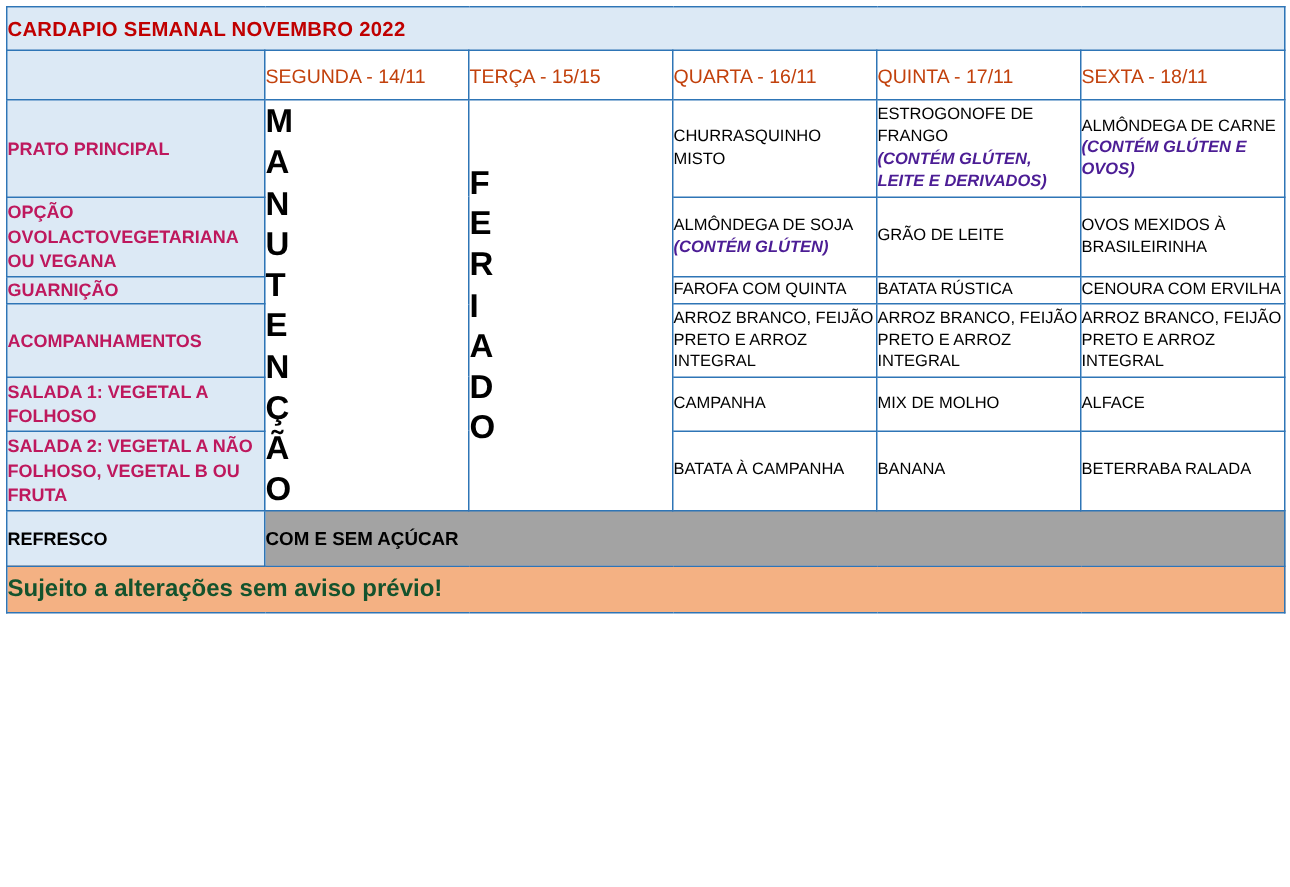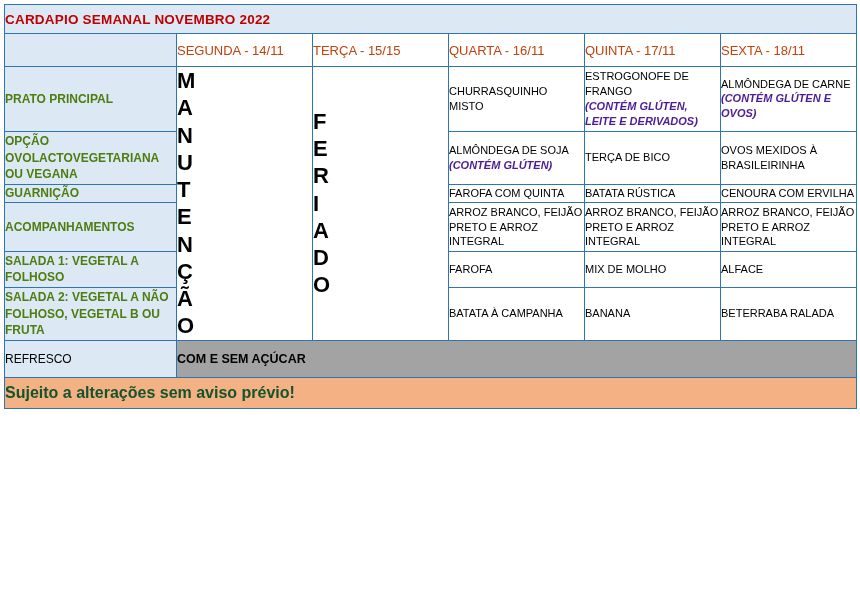--- a/index.html
+++ b/index.html
@@ -48,21 +48,21 @@
     color: #c2410c;
   }
   .head-row td.corner {
     background: #dce9f5;
     border: 1px solid #2e75b6;
   }
   .rowlabel {
     background: #dce9f5;
     font-weight: bold;
     font-size: 12px;
-    color: #4d7c0f;
+    color: #be185d;
     padding: 4px 6px;
     line-height: 1.35;
   }
   .cell {
     font-size: 11px;
     color: #000;
     padding: 6px 6px;
     line-height: 1.35;
   }
   .alert {
@@ -77,21 +77,21 @@
     line-height: 1.24;
     letter-spacing: 0.5px;
     color: #000;
     padding: 6px 0;
   }
   .vertical-word span {
     display: block;
   }
   .refresco-label {
     background: #dce9f5;
-    font-weight: normal;
+    font-weight: bold;
     font-size: 12px;
     padding: 6px;
   }
   .refresco-value {
     background: #a3a3a3;
     font-weight: bold;
     font-size: 12.5px;
     height: 36px;
   }
   .footer-row td {
@@ -169,21 +169,21 @@
         </td>
       </tr>
 
       <tr>
         <td class="rowlabel">OPÇÃO OVOLACTOVEGETARIANA OU VEGANA</td>
         <td class="cell">
           <span>ALMÔNDEGA DE SOJA</span>
           <span class="alert">(CONTÉM GLÚTEN)</span>
         </td>
         <td class="cell">
-          <span>TERÇA DE BICO</span>
+          <span>GRÃO DE LEITE</span>
           <span class="alert"></span>
         </td>
         <td class="cell">
           <span>OVOS MEXIDOS À BRASILEIRINHA</span>
           <span class="alert"></span>
         </td>
       </tr>
 
       <tr>
         <td class="rowlabel">GUARNIÇÃO</td>
@@ -213,21 +213,21 @@
         </td>
         <td class="cell">
           <span>ARROZ BRANCO, FEIJÃO PRETO E ARROZ INTEGRAL</span>
           <span class="alert"></span>
         </td>
       </tr>
 
       <tr>
         <td class="rowlabel">SALADA 1: VEGETAL A FOLHOSO</td>
         <td class="cell">
-          <span>FAROFA</span>
+          <span>CAMPANHA</span>
           <span class="alert"></span>
         </td>
         <td class="cell">
           <span>MIX DE MOLHO</span>
           <span class="alert"></span>
         </td>
         <td class="cell">
           <span>ALFACE</span>
           <span class="alert"></span>
         </td>

